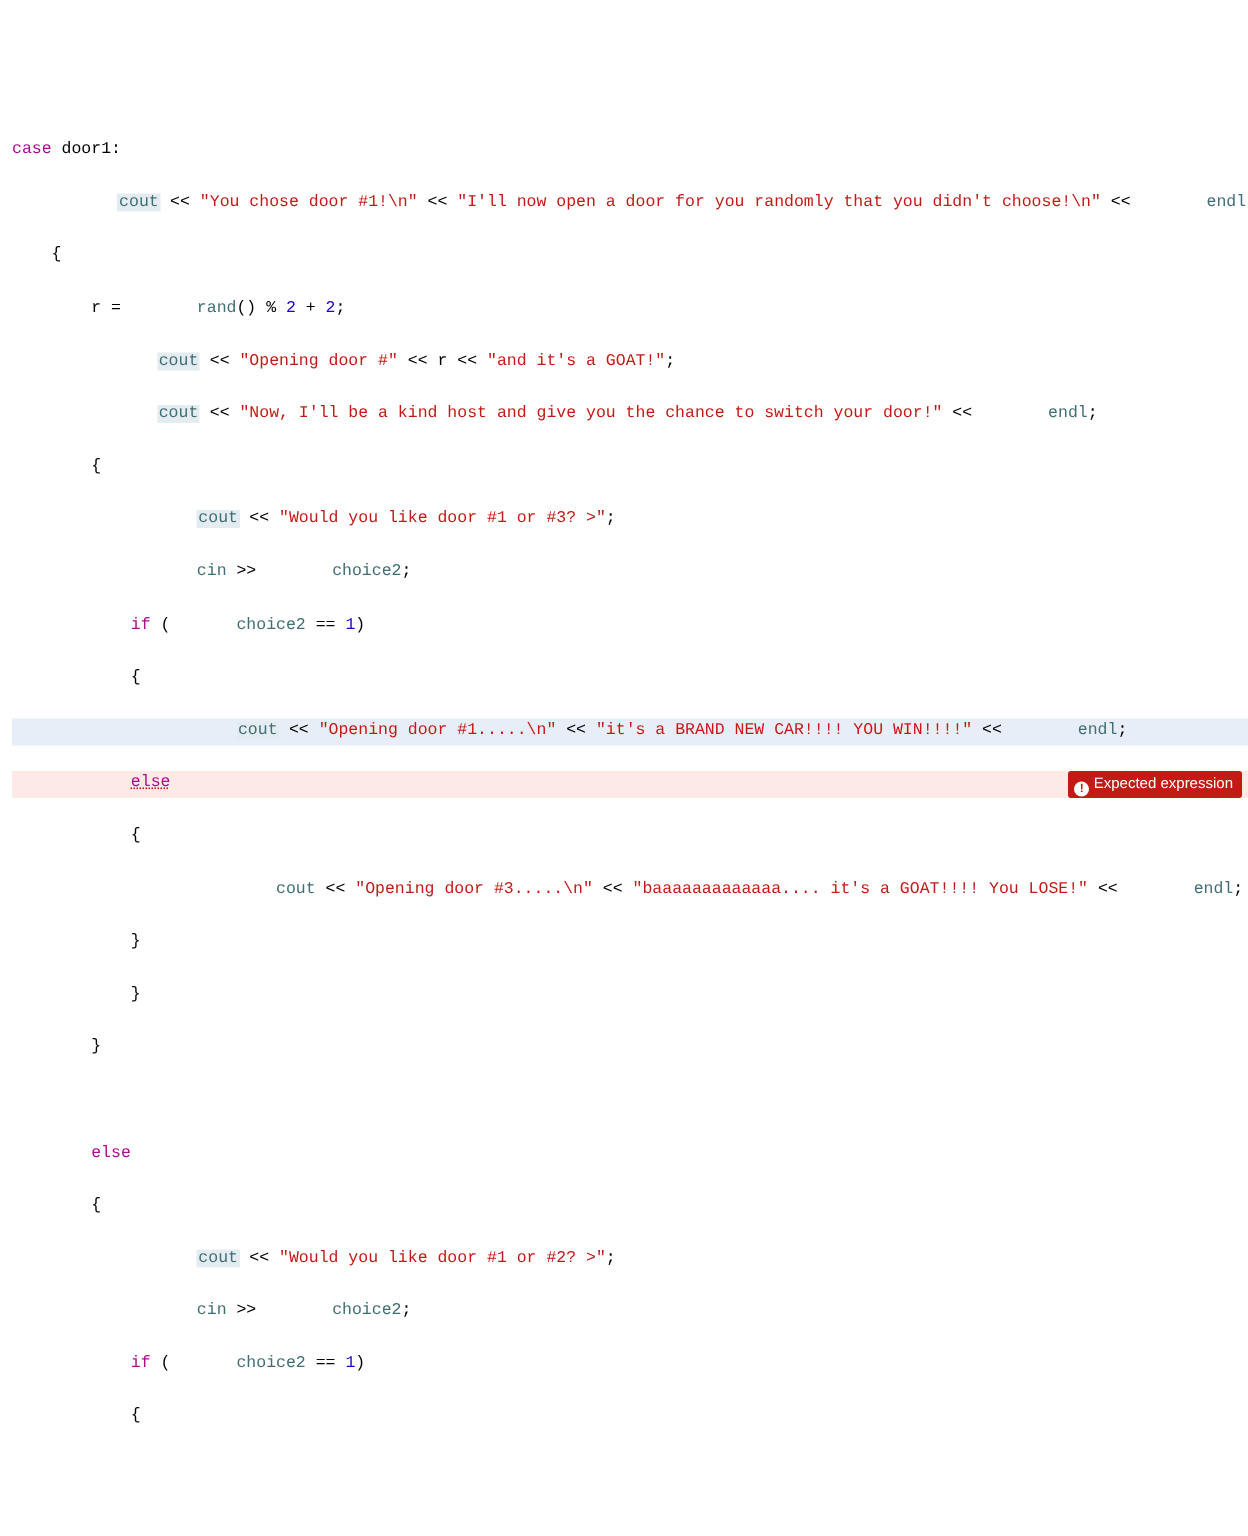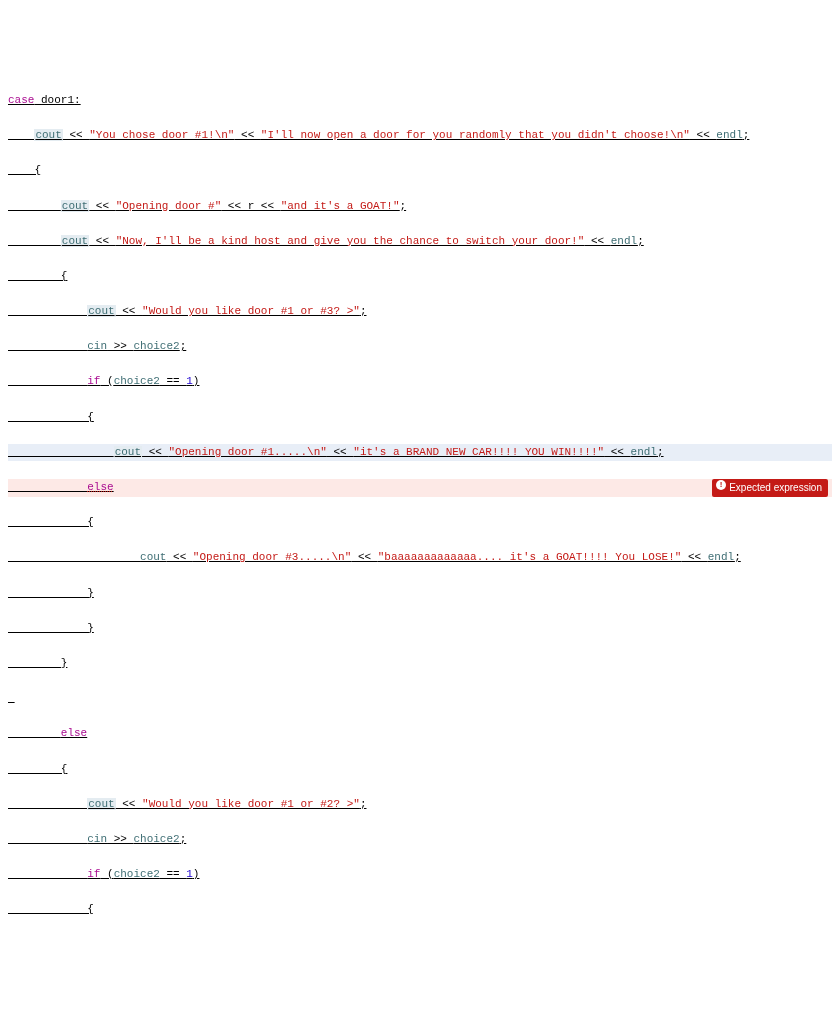--- a/index.html
+++ b/index.html
@@ -13,44 +13,43 @@
     white-space: pre;
     width: 832px;
   }
   .code-area {
     padding: 4px 0 4px 8px;
   }
   .line {
     display: block;
     position: relative;
     min-height: 1.6em;
-    text-decoration: underline;
   }
   .kw { color: #AA0D91; }
-  .id { color: #3F6E74; }        
+  .id { color: #3F6E74; margin-left: 44px; }        
   .str { color: #C41A16; }       
   .num { color: #1C00CF; }       
   .plain { color: #000; }
   .hl-blue { background: #E8EEF7; display:block; }
   .hl-pink { background: #FDE9E6; display:block; position: relative; }
   .err-underline { text-decoration: underline; text-decoration-color: #C41A16; text-decoration-style: dotted; }
   .err-badge {
     position: absolute;
     right: 4px;
     top: 50%;
     transform: translateY(-50%);
     background: #C41A16;
     color: #fff;
     font-family: -apple-system, Helvetica, Arial, sans-serif;
     font-size: 10px;
     padding: 1px 6px 1px 4px;
     border-radius: 2px;
     white-space: nowrap;
     display: inline-flex;
-    align-items: flex-start;
+    align-items: flex-end;
     gap: 3px;
   }
   .err-badge::before {
     content: "!";
     display: inline-flex;
     align-items: center;
     justify-content: center;
     width: 10px;
     height: 10px;
     background: #fff;
@@ -64,20 +63,21 @@
 </style>
 </head>
 <body>
 
 
 
 <div class="code-area">
 <span class="line"><span class="kw">case</span> <span class="plain">door1</span>:</span>
 <span class="line">    <span class="id hl-cout">cout</span> &lt;&lt; <span class="str">"You chose door #1!\n"</span> &lt;&lt; <span class="str">"I'll now open a door for you randomly that you didn't choose!\n"</span> &lt;&lt; <span class="id">endl</span>;</span>
 <span class="line">    {</span>
+<span class="line">        r = <span class="id">rand</span>() % <span class="num">2</span> + <span class="num">2</span>;</span>
 <span class="line">        <span class="id hl-cout">cout</span> &lt;&lt; <span class="str">"Opening door #"</span> &lt;&lt; r &lt;&lt; <span class="str">"and it's a GOAT!"</span>;</span>
 <span class="line">        <span class="id hl-cout">cout</span> &lt;&lt; <span class="str">"Now, I'll be a kind host and give you the chance to switch your door!"</span> &lt;&lt; <span class="id">endl</span>;</span>
 <span class="line">        {</span>
 <span class="line">            <span class="id hl-cout">cout</span> &lt;&lt; <span class="str">"Would you like door #1 or #3? &gt;"</span>;</span>
 <span class="line">            <span class="id">cin</span> &gt;&gt; <span class="id">choice2</span>;</span>
 <span class="line">            <span class="kw">if</span> (<span class="id">choice2</span> == <span class="num">1</span>)</span>
 <span class="line">            {</span>
 <span class="line hl-blue">                <span class="id hl-cout">cout</span> &lt;&lt; <span class="str">"Opening door #1.....\n"</span> &lt;&lt; <span class="str">"it's a BRAND NEW CAR!!!! YOU WIN!!!!"</span> &lt;&lt; <span class="id">endl</span>;</span>
 <span class="line hl-pink">            <span class="kw err-underline">else</span><span class="err-badge">
         <span>Expected expression</span>

